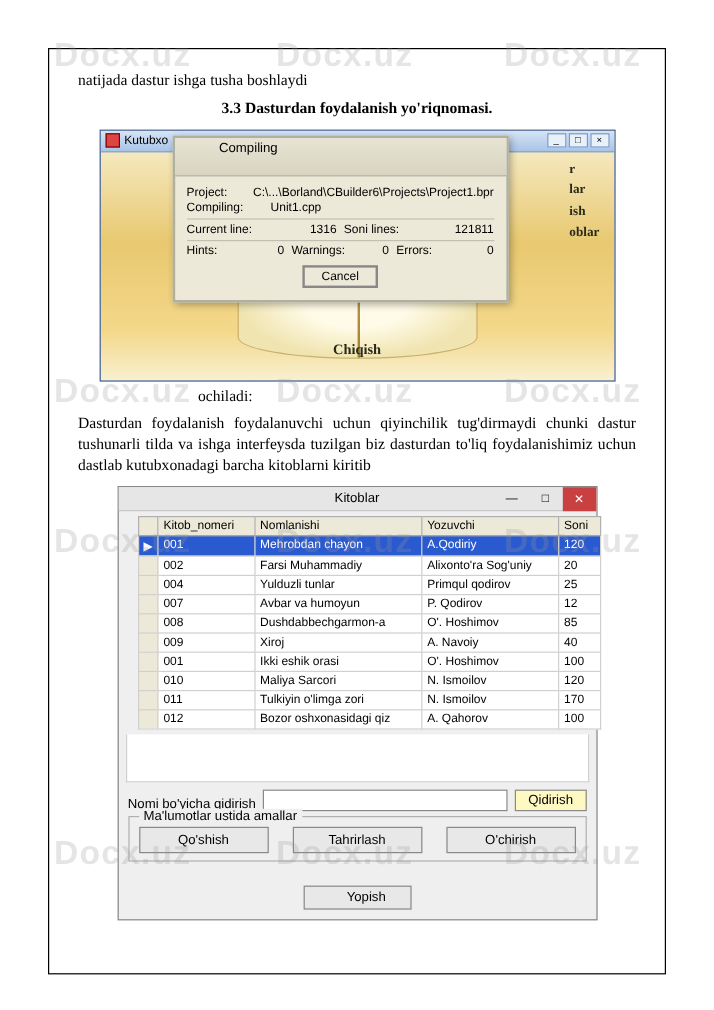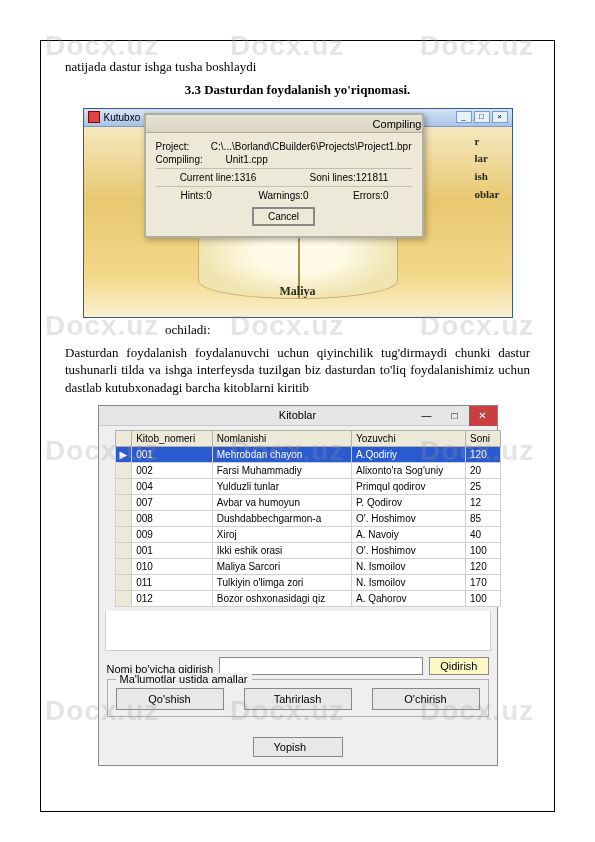--- a/index.html
+++ b/index.html
@@ -82,30 +82,30 @@
   
   .compile-dlg {
     position:absolute; top:4px; left:60px;
     width:280px;
     background:#ece9d8;
     border:2px solid #b0b0a0;
     box-shadow: 2px 2px 6px rgba(0,0,0,0.3);
     font-family: Tahoma, sans-serif; font-size:10px;
   }
   .compile-title {
-    height:18px; background:linear-gradient(#e8e4d4,#d8d4c0);
-    text-align:right; line-height:18px; font-size:11px;
+    height:32px; background:linear-gradient(#e8e4d4,#d8d4c0);
+    text-align:left; line-height:18px; font-size:11px;
     border-bottom:1px solid #b0b0a0;
     padding-left:37px;
   }
   .compile-body { padding:6px 10px; }
   .compile-row { display:flex; margin:2px 0; font-size:10px; }
   .compile-row .lbl { width:70px; }
   .compile-grid { display:flex; gap:6px; margin:2px 0; font-size:10px; }
-  .compile-grid .cell { flex:1; display:flex; justify-content:center; }
+  .compile-grid .cell { flex:1; display:flex; justify-content:space-between; }
   .compile-body hr { border:none; border-top:1px solid #c0c0b0; margin:3px 0; }
   .compile-btn {
     display:block; margin:6px auto 4px;
     padding:2px 14px; border:2px solid #888; background:#ece9d8;
     font-size:10px;
   }
 
   .ochiladi { margin-left: 100px; margin-top:4px; font-size:13px; }
 
   .para2 { font-size:13px; line-height:1.35; margin-top:6px; text-align:justify; }
@@ -141,21 +141,21 @@
   .search-row .inp { flex:1; height:18px; border:1px solid #888; background:#fff; }
   .search-row .qbtn { padding:2px 10px; border:1px solid #888; background:#fef9c3; }
 
   .group {
     margin:4px 8px 6px; border:1px solid #b0b0b0; padding:8px 8px 6px; position:relative;
   }
   .group .legend { position:absolute; top:-7px; left:8px; background:#efefef; padding:0 4px; font-size:11px; }
   .btnrow { display:flex; gap:20px; justify-content:space-around; }
   .bigbtn { flex:1; padding:4px 4px; border:1px solid #888; background:#e8e8e8; text-align:center; font-size:11px; }
 
-  .closebtn { display:block; margin:20px auto 8px; padding:3px 20px; border:1px solid #888; background:#e8e8e8; font-size:11px; width:90px; text-align:left; }
+  .closebtn { display:block; margin:20px auto 8px; padding:3px 20px; border:1px solid #888; background:#e8e8e8; font-size:11px; width:90px; text-align:right; }
 </style>
 </head>
 <body>
 
 <div class="watermark" style="top:30px; left:45px;">Docx.uz</div>
 <div class="watermark" style="top:30px; left:230px;">Docx.uz</div>
 <div class="watermark" style="top:30px; left:420px;">Docx.uz</div>
 <div class="watermark" style="top:310px; left:45px;">Docx.uz</div>
 <div class="watermark" style="top:310px; left:230px;">Docx.uz</div>
 <div class="watermark" style="top:310px; left:420px;">Docx.uz</div>
@@ -183,21 +183,21 @@
     </div>
     <div class="right-menu">
       <div>r</div>
       <div>lar</div>
       <div>ish</div>
       <div>oblar</div>
     </div>
     <div class="book-scene">
       <div class="book-pages"></div>
     </div>
-    <div class="chiqish">Maliya</div>
+    <div class="chiqish">Chiqish</div>
 
     <div class="compile-dlg">
       <div class="compile-title">Compiling</div>
       <div class="compile-body">
         <div class="compile-row">
           <span class="lbl">Project:</span>
           <span>C:\...\Borland\CBuilder6\Projects\Project1.bpr</span>
         </div>
         <div class="compile-row">
           <span class="lbl">Compiling:</span>

